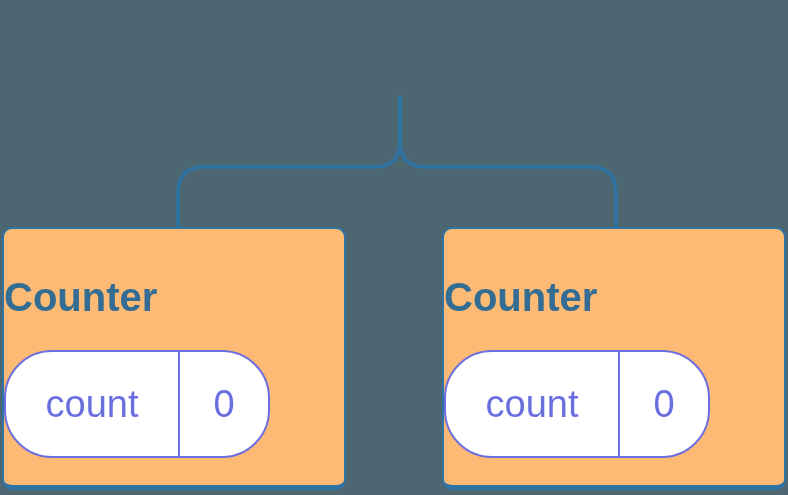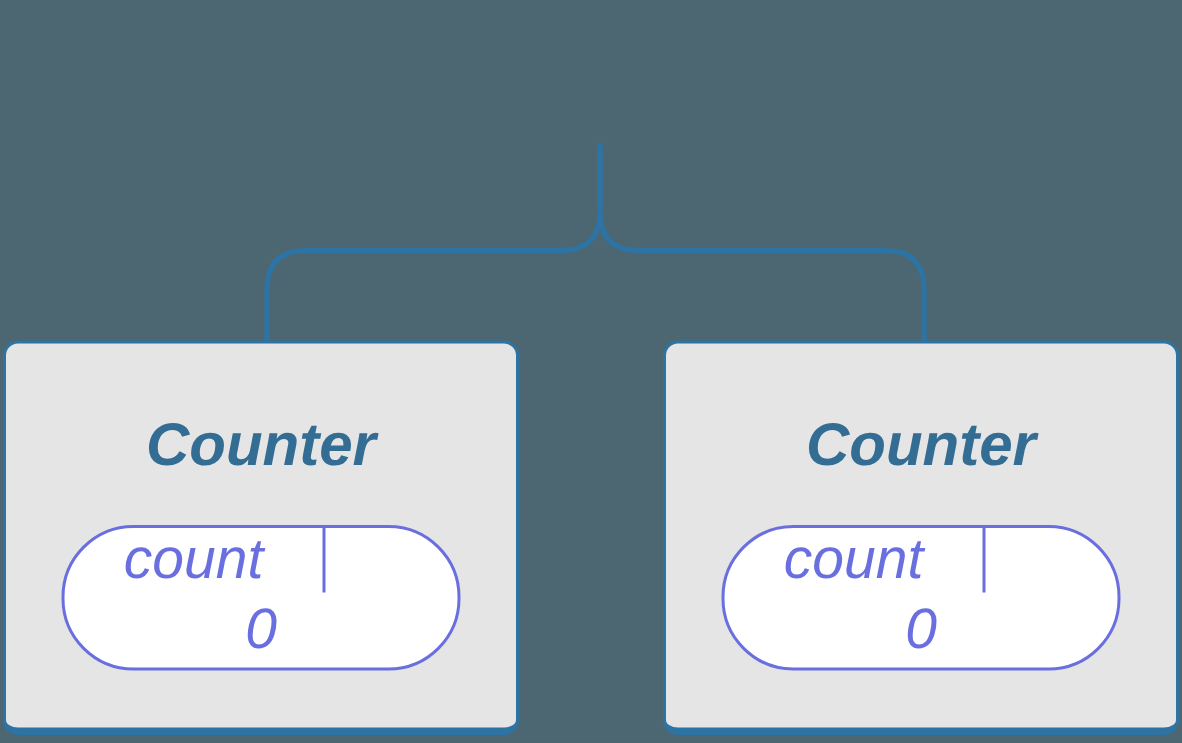--- a/index.html
+++ b/index.html
@@ -38,50 +38,47 @@
     justify-content: center;
     font-size: 37px;
     color: #2d73a4;
   }
   .card {
     position: absolute;
     top: 227px;
     width: 344px;
     height: 263px;
     box-sizing: border-box;
-    background: #e5e5e5;
+    background: #fdba74;
     border: 2px solid #2d73a4;
     border-bottom-width: 5px;
     border-radius: 10px;
     display: flex;
     flex-direction: column;
-    align-items: center;
-    font-style: italic;
   }
   .card-left  { left: 2px; }
   .card-right { left: 442px; }
   .card-title {
     margin-top: 48px;
     font-size: 40px;
     font-weight: bold;
     line-height: 1;
     color: #336d93;
   }
   .pill {
     margin-top: 33px;
     width: 266px;
-    height: 97px;
+    height: 108px;
     box-sizing: border-box;
     border: 2px solid #6a6fe0;
     border-radius: 48px;
     display: flex;
     color: #6a6fe0;
     font-size: 38px;
     background: #ffffff;
-    flex-direction: column;
   }
   .pill-key {
     flex: none;
     width: 172px;
     border-right: 2px solid #6a6fe0;
     display: flex;
     align-items: center;
     justify-content: center;
   }
   .pill-value {

